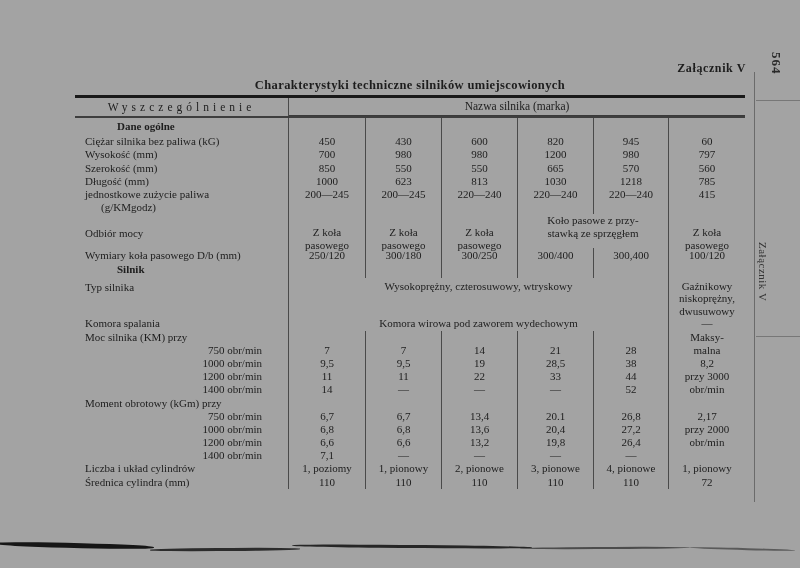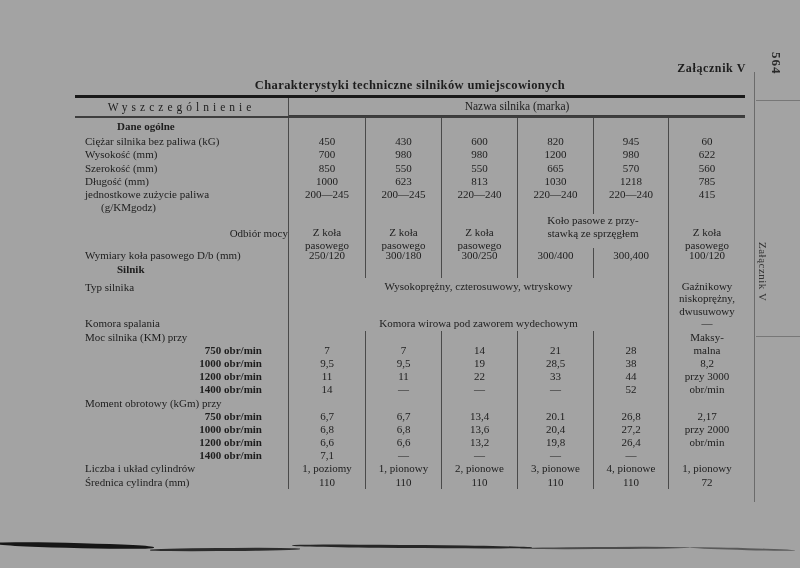--- a/index.html
+++ b/index.html
@@ -52,24 +52,24 @@
          align-self:stretch;display:flex;flex-direction:column;justify-content:center;line-height:12.5px;}
   .trow.section{height:16px;}
   .trow.data{height:13.5px;}
   .trow.twolines{height:26px;align-items:flex-start;}
   .trow.odbior{height:34px;align-items:flex-start;}
   .trow.typ{height:38px;align-items:flex-start;}
   .trow.komora{height:15px;}
   .trow.grouphdr{height:13.5px;}
   .trow.sub{height:13px;}
   .section .rlabel{font-weight:bold;padding-left:42px;}
-  .sub .rlabel{text-align:right;padding-right:26px;padding-left:0;font-weight:bold;}
+  .sub .rlabel{text-align:right;padding-right:26px;padding-left:0;}
   .twolines .tcell{justify-content:flex-start;}
   .twolines .rlabel .cont{padding-left:16px;}
-  .odbior .rlabel{padding-top:13px;text-align:right;}
+  .odbior .rlabel{padding-top:13px;}
   .odbior .tcell{justify-content:flex-start;padding-top:12px;}
   .odbior .tcell.spanned{padding-top:6px;}
   .odbior .tcell.spanned > div:first-child{margin-top:-6px;}
   .typ .rlabel{padding-top:3px;}
   .typ .tcell{justify-content:flex-start;padding-top:2px;}
 </style>
 </head>
 <body>
 
 <div class="page">
@@ -144,21 +144,21 @@
           <div class="tcell" style="width: 76px;">
             <div>980</div>
           </div>
           <div class="tcell" style="width: 76px;">
             <div>1200</div>
           </div>
           <div class="tcell" style="width: 75px;">
             <div>980</div>
           </div>
           <div class="tcell" style="width: 77px;">
-            <div>622</div>
+            <div>797</div>
           </div>
         </div>
         <div class="trow data">
           <div class="rlabel">
             <div>Szerokość (mm)</div>
           </div>
           <div class="tcell" style="width: 77px;">
             <div>850</div>
           </div>
           <div class="tcell" style="width: 76px;">

